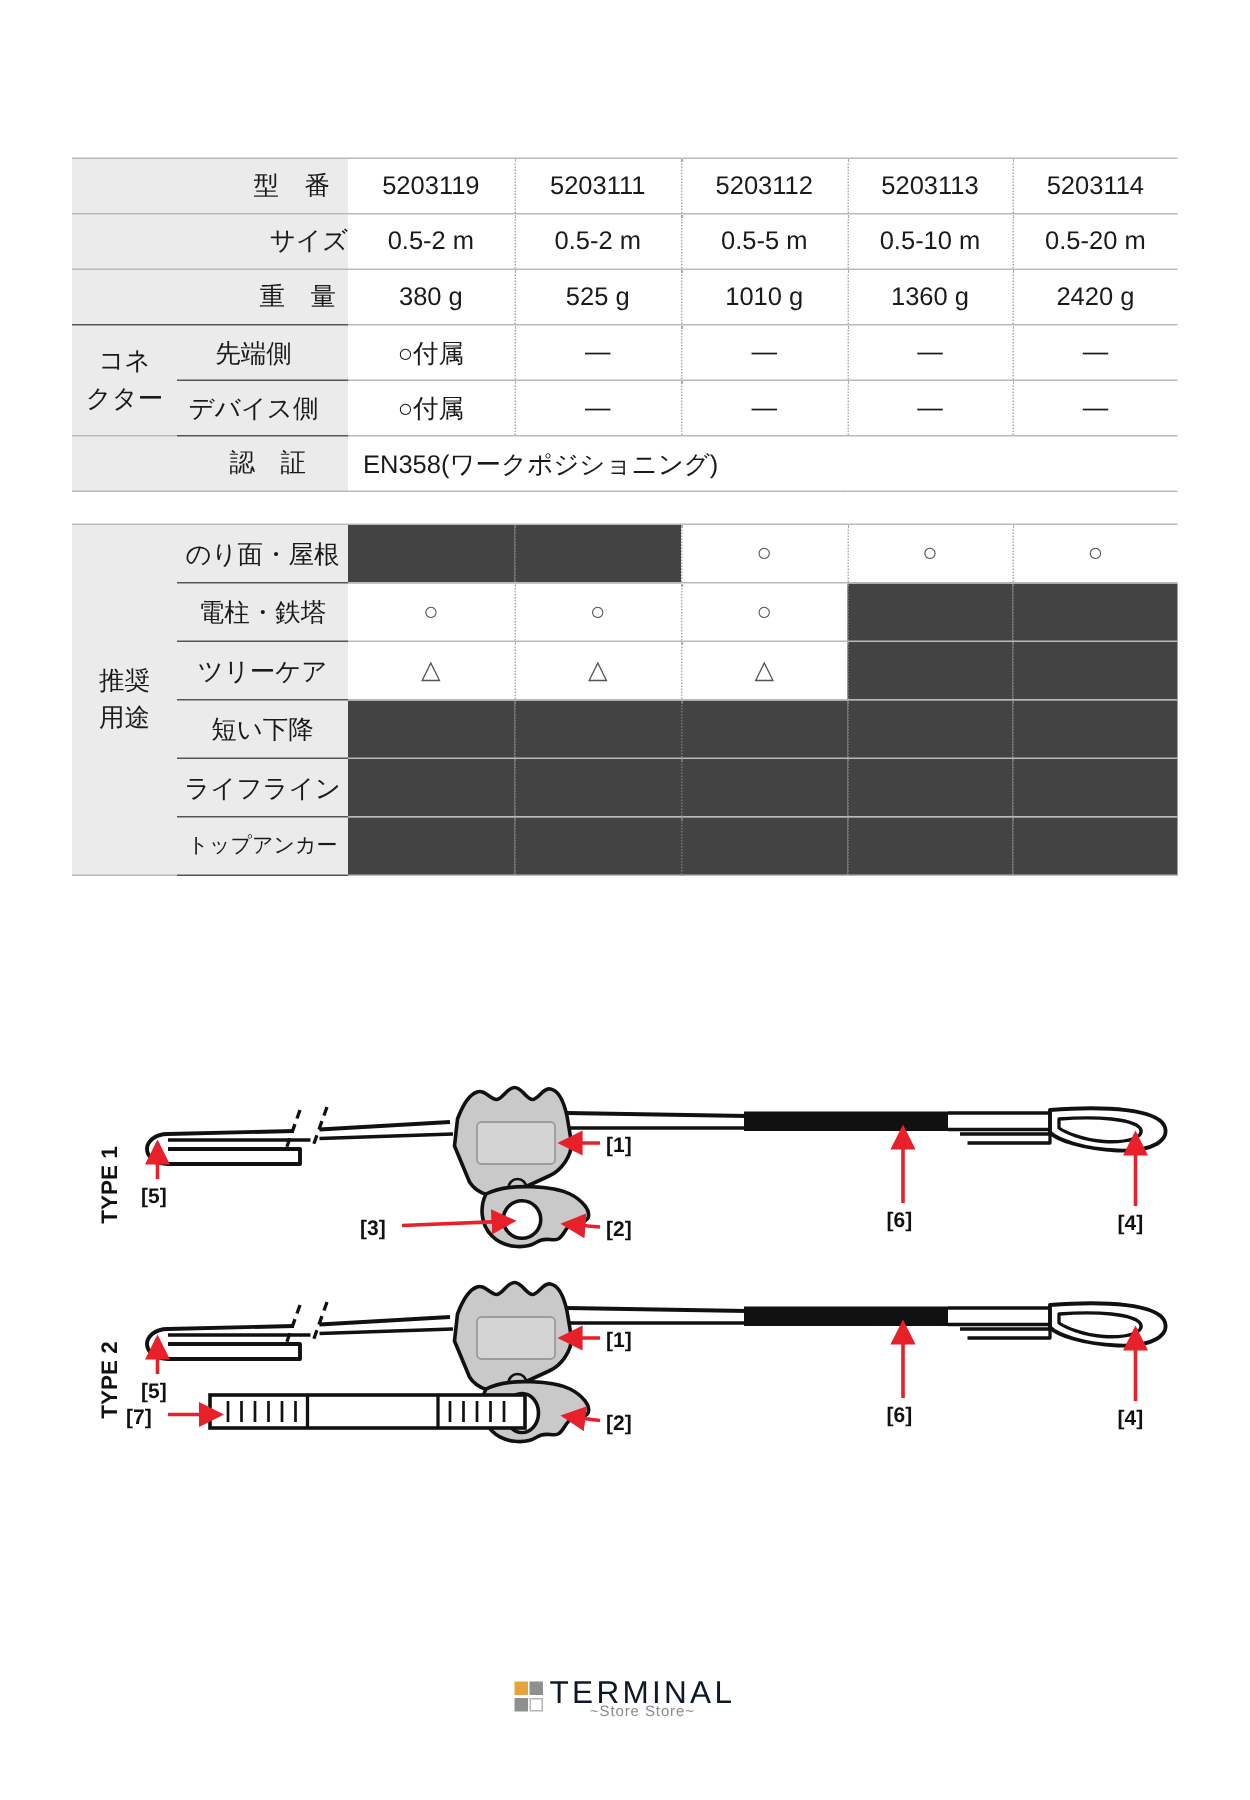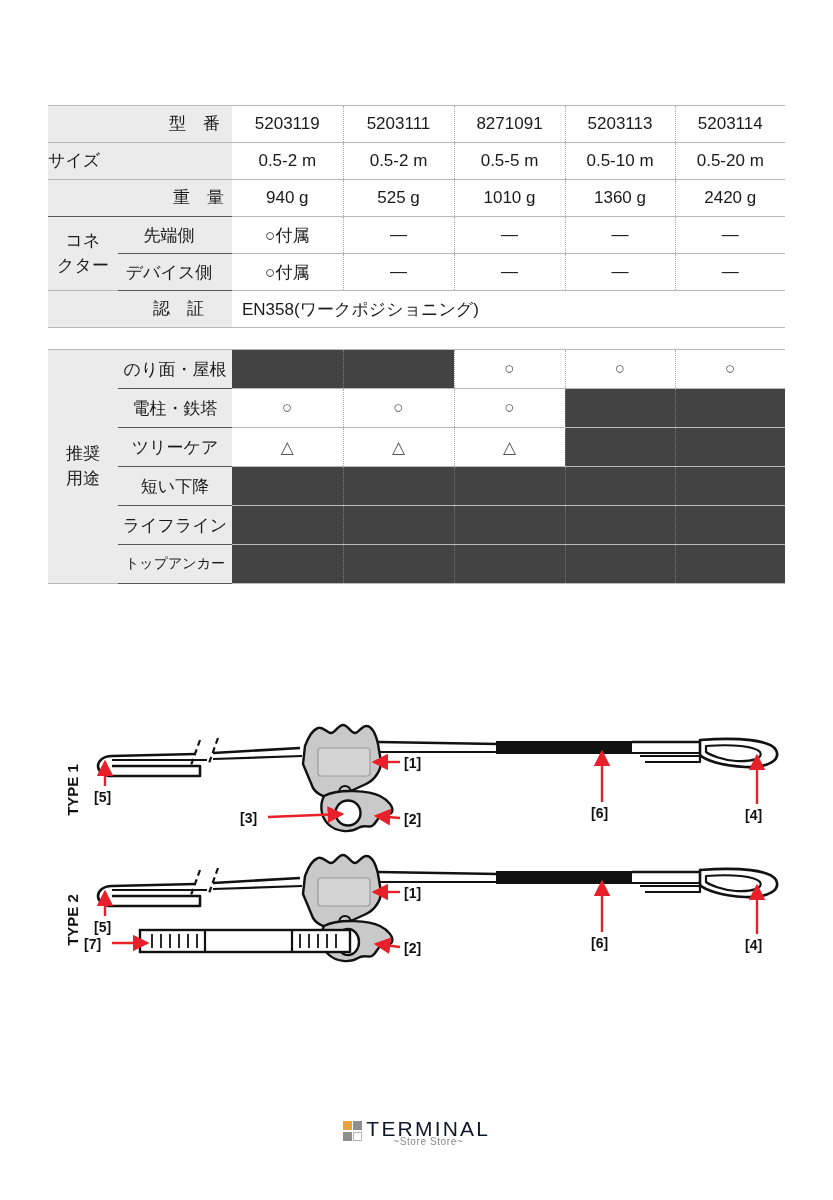--- a/index.html
+++ b/index.html
@@ -107,35 +107,35 @@
         <col style="width:111px">
         <col style="width:111px">
         <col style="width:110px">
         <col style="width:110px">
     </colgroup>
     <tbody>
       <tr>
         <td class="lbl-group" colspan="2" style="text-align:right;padding-right:12px">型　番</td>
         <td class="val first">5203119</td>
         <td class="val">5203111</td>
-        <td class="val">8271091</td>
+        <td class="val">5203112</td>
         <td class="val">5203113</td>
         <td class="val">5203114</td>
       </tr>
       <tr>
-        <td class="lbl-group" colspan="2" style="text-align:left;">サイズ</td>
+        <td class="lbl-group" colspan="2" style="text-align:right;">サイズ</td>
         <td class="val first">0.5-2 m</td>
         <td class="val">0.5-2 m</td>
         <td class="val">0.5-5 m</td>
         <td class="val">0.5-10 m</td>
         <td class="val">0.5-20 m</td>
       </tr>
       <tr>
         <td class="lbl-group sep-strong-b" colspan="2" style="text-align:right;padding-right:8px">重　量</td>
-        <td class="val first">940 g</td>
+        <td class="val first">380 g</td>
         <td class="val">525 g</td>
         <td class="val">1010 g</td>
         <td class="val">1360 g</td>
         <td class="val">2420 g</td>
       </tr>
 
       <tr>
         <td class="lbl-group" rowspan="2">
           <div>コネ</div>
           <div>クター</div>

